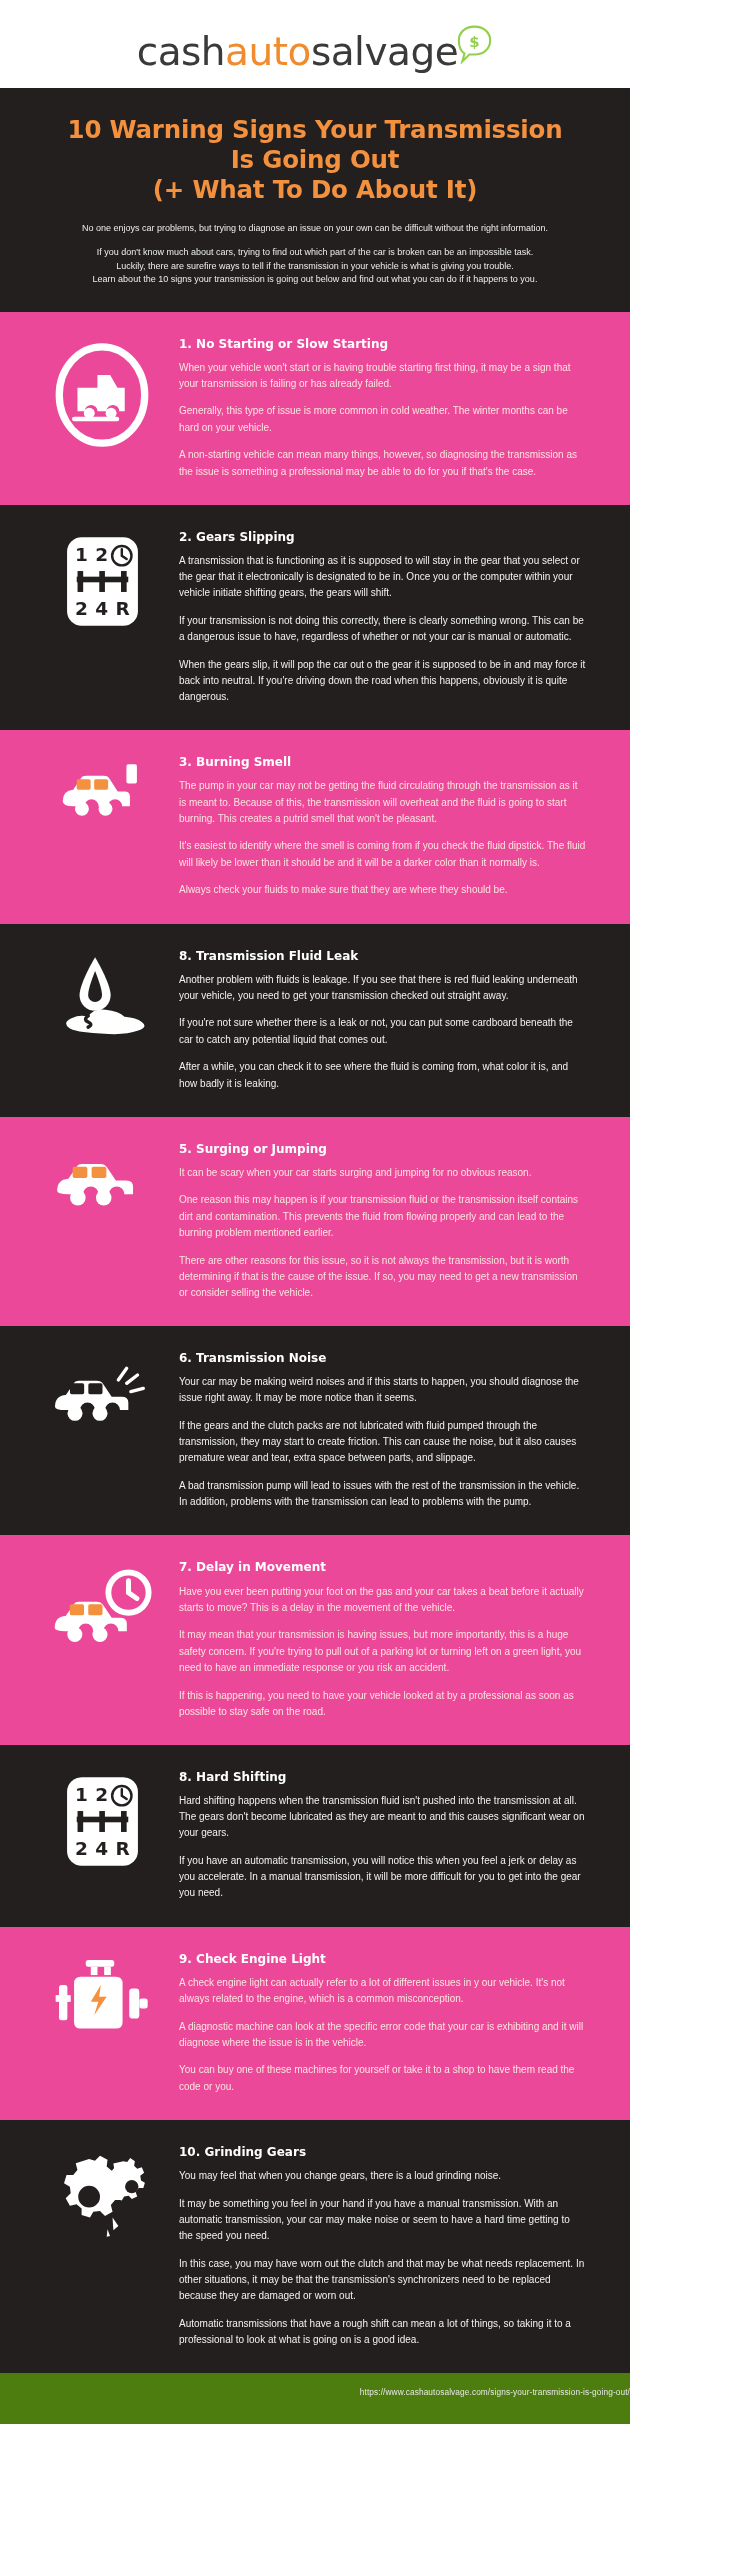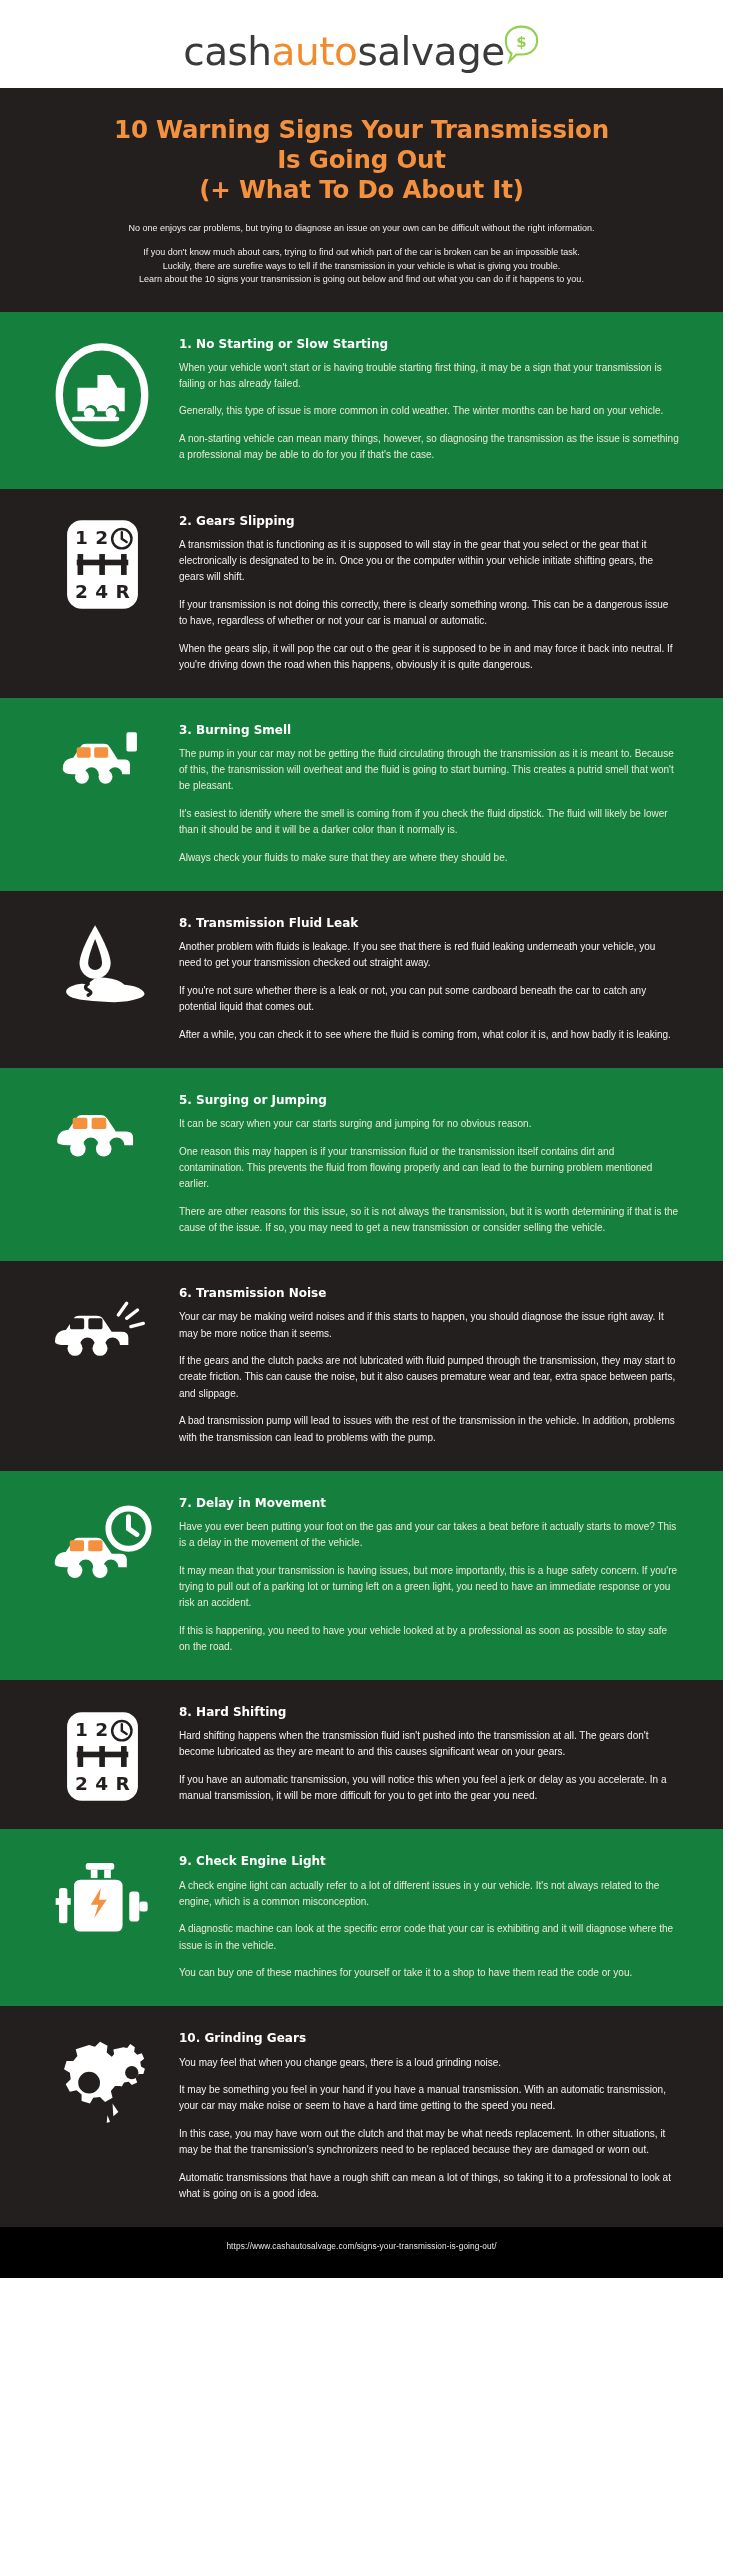--- a/index.html
+++ b/index.html
@@ -3,21 +3,21 @@
 <meta charset="utf-8">
 <title>10 Warning Signs Your Transmission Is Going Out</title>
 <style>
   * { box-sizing: border-box; margin: 0; padding: 0; }
   html, body {
     width: 739px;
     background: #ffffff;
     font-family: "Liberation Sans", sans-serif;
   }
   .page {
-    width: 723px;
+    width: 630px;
     position: relative;
     overflow: hidden;
   }
 
   
   .logo-band {
     background: #ffffff;
     height: 88px;
     display: flex;
     align-items: center;
@@ -70,21 +70,21 @@
   .header .intro p { margin-bottom: 10.6px; }
   .header .intro p:last-child { margin-bottom: 0; }
 
   
   .section {
     display: flex;
     align-items: flex-start;
     padding: 25px 38px 25px 25px;
   }
   .section.dark { background: #231f1e; }
-  .section.orange { background: #15803d; }
+  .section.orange { background: #ec4899; }
 
   .icon-col {
     width: 154px;
     flex: 0 0 154px;
     display: flex;
     justify-content: center;
     padding-top: 3.8px;
   }
   .icon-col svg { display: block; }
 
@@ -104,23 +104,23 @@
     font-size: 10px;
     line-height: 1.62;
     margin-bottom: 11.5px;
   }
   .section p:last-child { margin-bottom: 0; }
   .section.dark p { color: #f2f2f2; }
   .section.orange p { color: #fdf0e3; opacity: 0.93; }
 
   
   .footer {
-    background: #000000;
+    background: #4d7c0f;
     padding: 7.7px 0 25px 0;
-    text-align: center;
+    text-align: right;
   }
   .footer a {
     color: #e8e8e8;
     font-size: 8.3px;
     text-decoration: none;
     letter-spacing: 0.1px;
   }
 </style>
 </head>
 <body>

